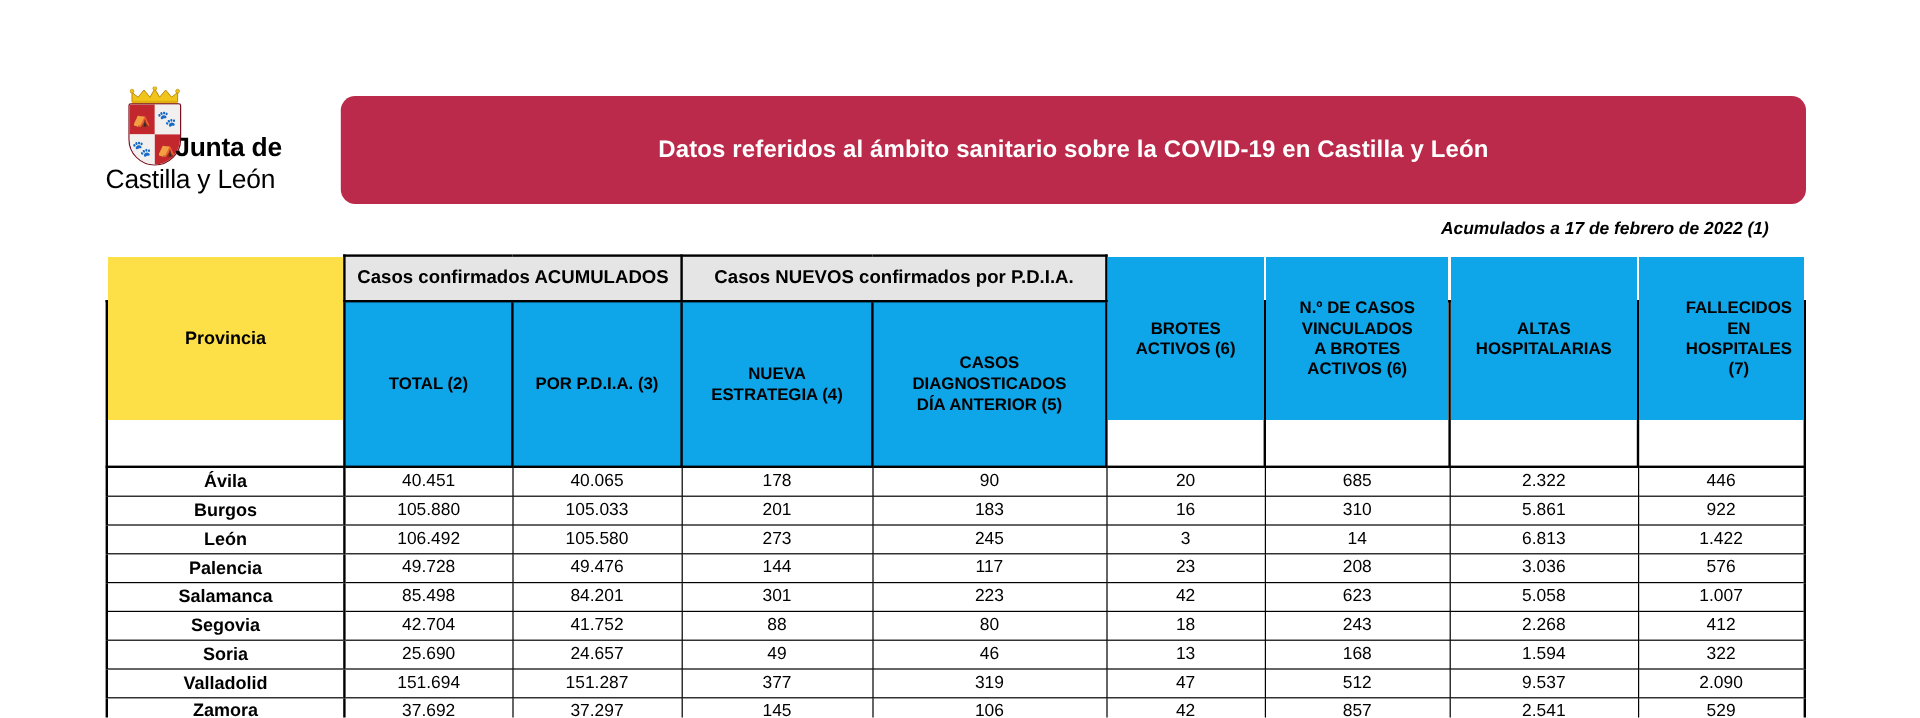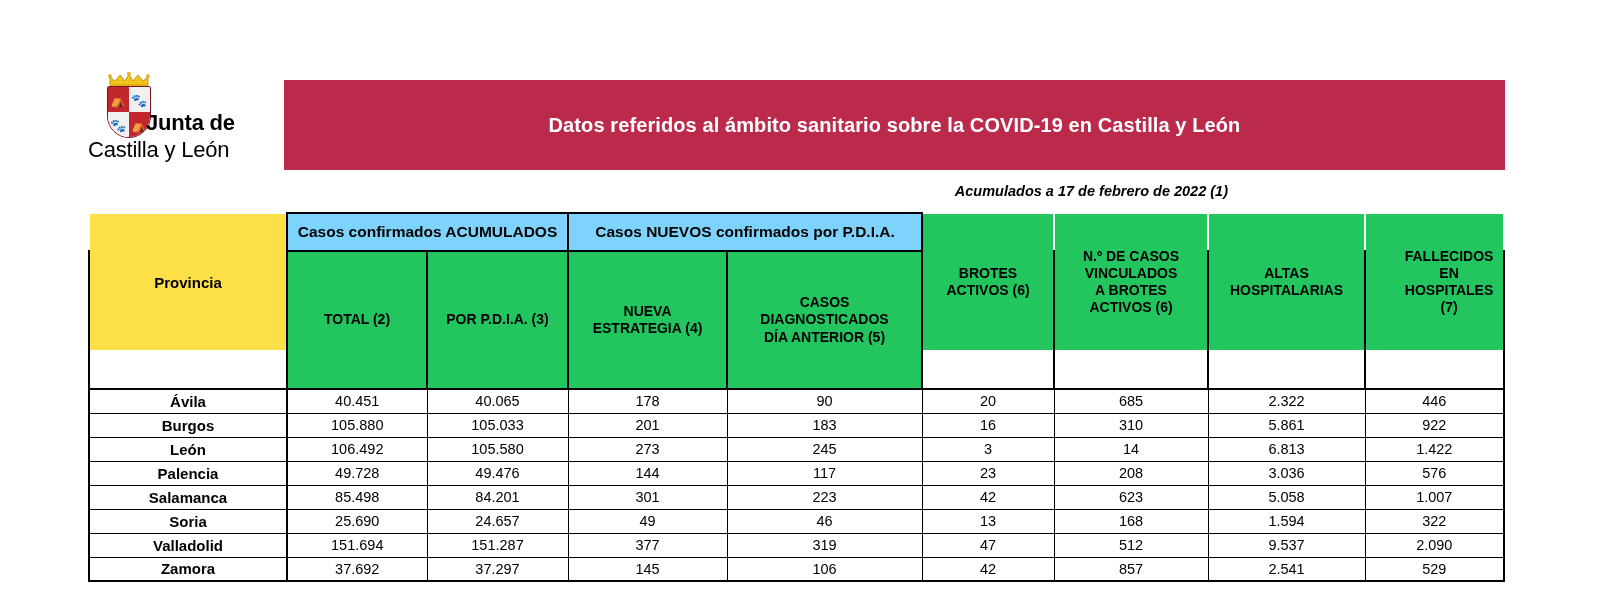--- a/index.html
+++ b/index.html
@@ -110,35 +110,36 @@
   #title-banner {
     position: absolute;
     left: 284px;
     top: 80px;
     width: 1221px;
     height: 90px;
     background: #bc2a4b;
     display: flex;
     align-items: center;
     justify-content: center;
+    border-radius: 12px;
   }
   #title-banner-text {
     color: #ffffff;
     font-size: 20px;
     font-weight: bold;
     text-align: center;
     letter-spacing: 0.1px;
   }
 
   
   #date-note {
     position: absolute;
     left: 0;
     top: 183px;
-    width: 1228px;
+    width: 1474px;
     text-align: right;
     font-size: 14.5px;
     font-style: italic;
     font-weight: bold;
     color: #000;
   }
 
   
   #data-table {
     position: absolute;
@@ -165,34 +166,34 @@
   col.c-altas { width: 157px; }
   col.c-fall  { width: 139px; }
 
   .hdr-top {
     height: 38px;
     text-align: center;
     vertical-align: middle;
     font-size: 15.5px;
     font-weight: bold;
     border: 2px solid #000;
-    background: #7dd3fc;
+    background: #e5e5e5;
   }
   .hdr-blank-top {
     border: none;
     background: #fff;
   }
   .hdr-sub {
     height: 100px;
     text-align: center;
     vertical-align: middle;
     font-size: 14px;
     font-weight: bold;
     border: 2px solid #000;
-    background: #22c55e;
+    background: #0ea5e9;
     line-height: 1.22;
   }
   .hdr-prov {
     height: 138px;
     text-align: center;
     vertical-align: middle;
     font-size: 15px;
     font-weight: bold;
     border: 2px solid #000;
     background: #fde047;
@@ -375,20 +376,31 @@
         <td class="num-cell edge-left">85.498</td>
         <td class="num-cell">84.201</td>
         <td class="num-cell">301</td>
         <td class="num-cell">223</td>
         <td class="num-cell">42</td>
         <td class="num-cell">623</td>
         <td class="num-cell">5.058</td>
         <td class="num-cell edge-right">1.007</td>
       </tr>
       <tr class="data-row">
+        <td class="prov-cell">Segovia</td>
+        <td class="num-cell edge-left">42.704</td>
+        <td class="num-cell">41.752</td>
+        <td class="num-cell">88</td>
+        <td class="num-cell">80</td>
+        <td class="num-cell">18</td>
+        <td class="num-cell">243</td>
+        <td class="num-cell">2.268</td>
+        <td class="num-cell edge-right">412</td>
+      </tr>
+      <tr class="data-row">
         <td class="prov-cell">Soria</td>
         <td class="num-cell edge-left">25.690</td>
         <td class="num-cell">24.657</td>
         <td class="num-cell">49</td>
         <td class="num-cell">46</td>
         <td class="num-cell">13</td>
         <td class="num-cell">168</td>
         <td class="num-cell">1.594</td>
         <td class="num-cell edge-right">322</td>
       </tr>

